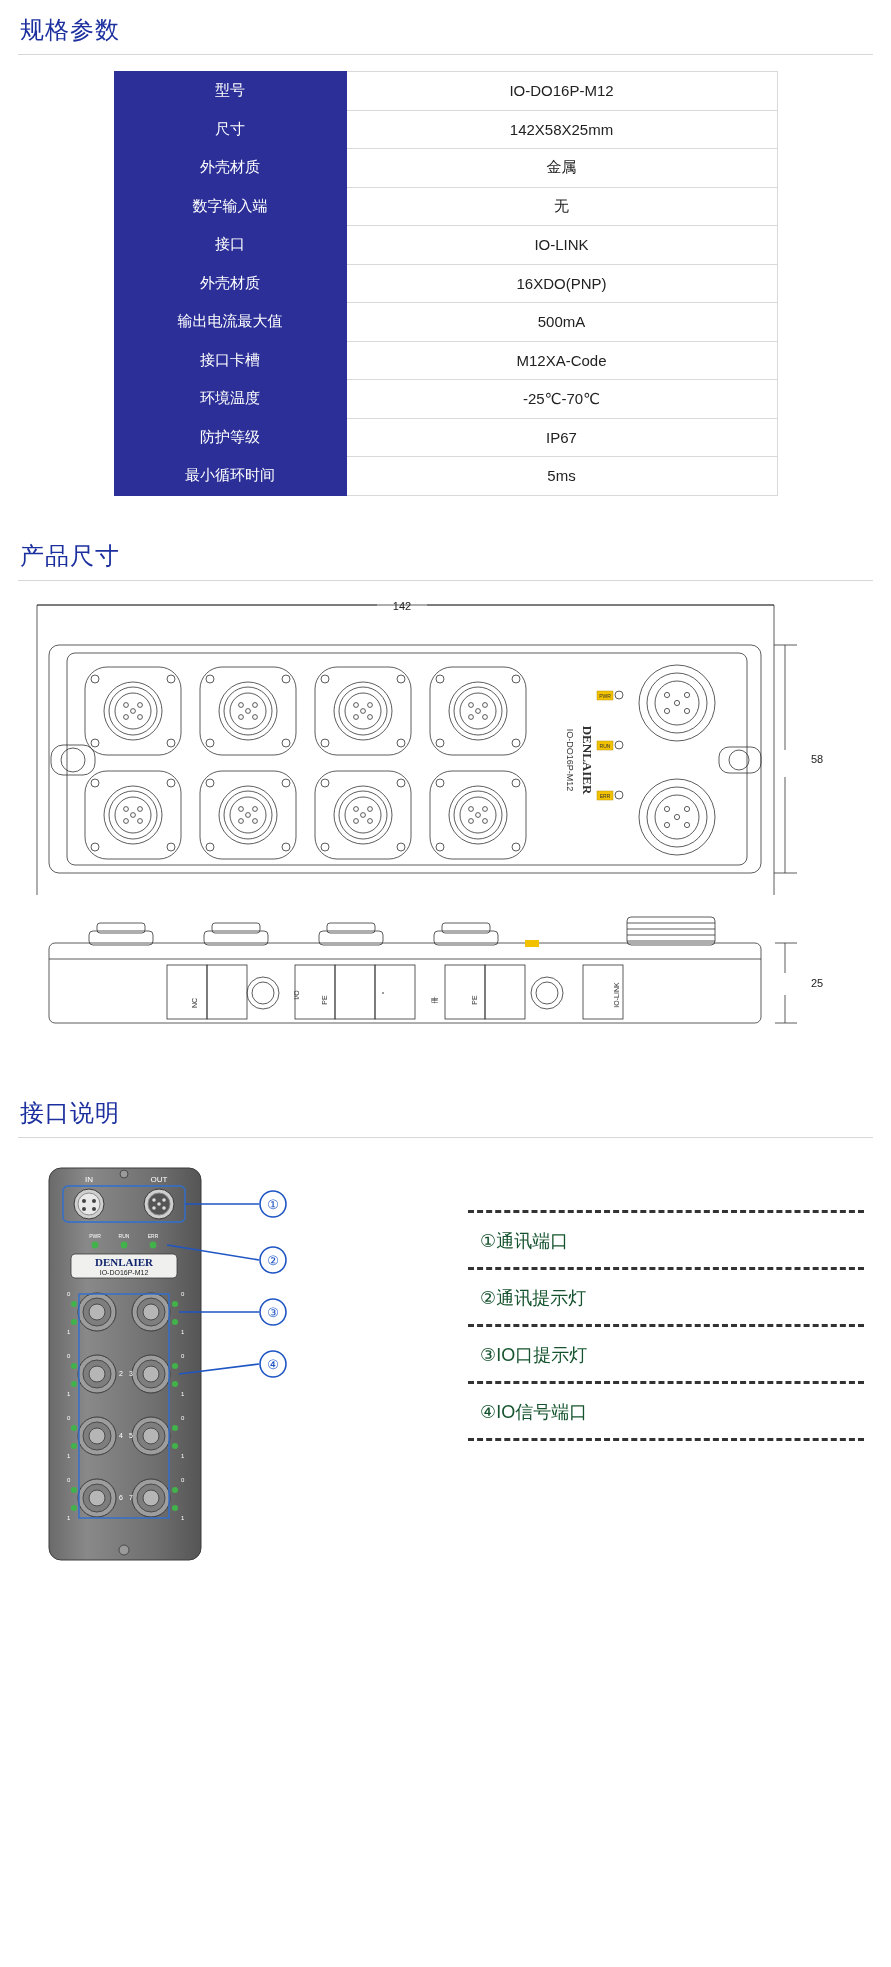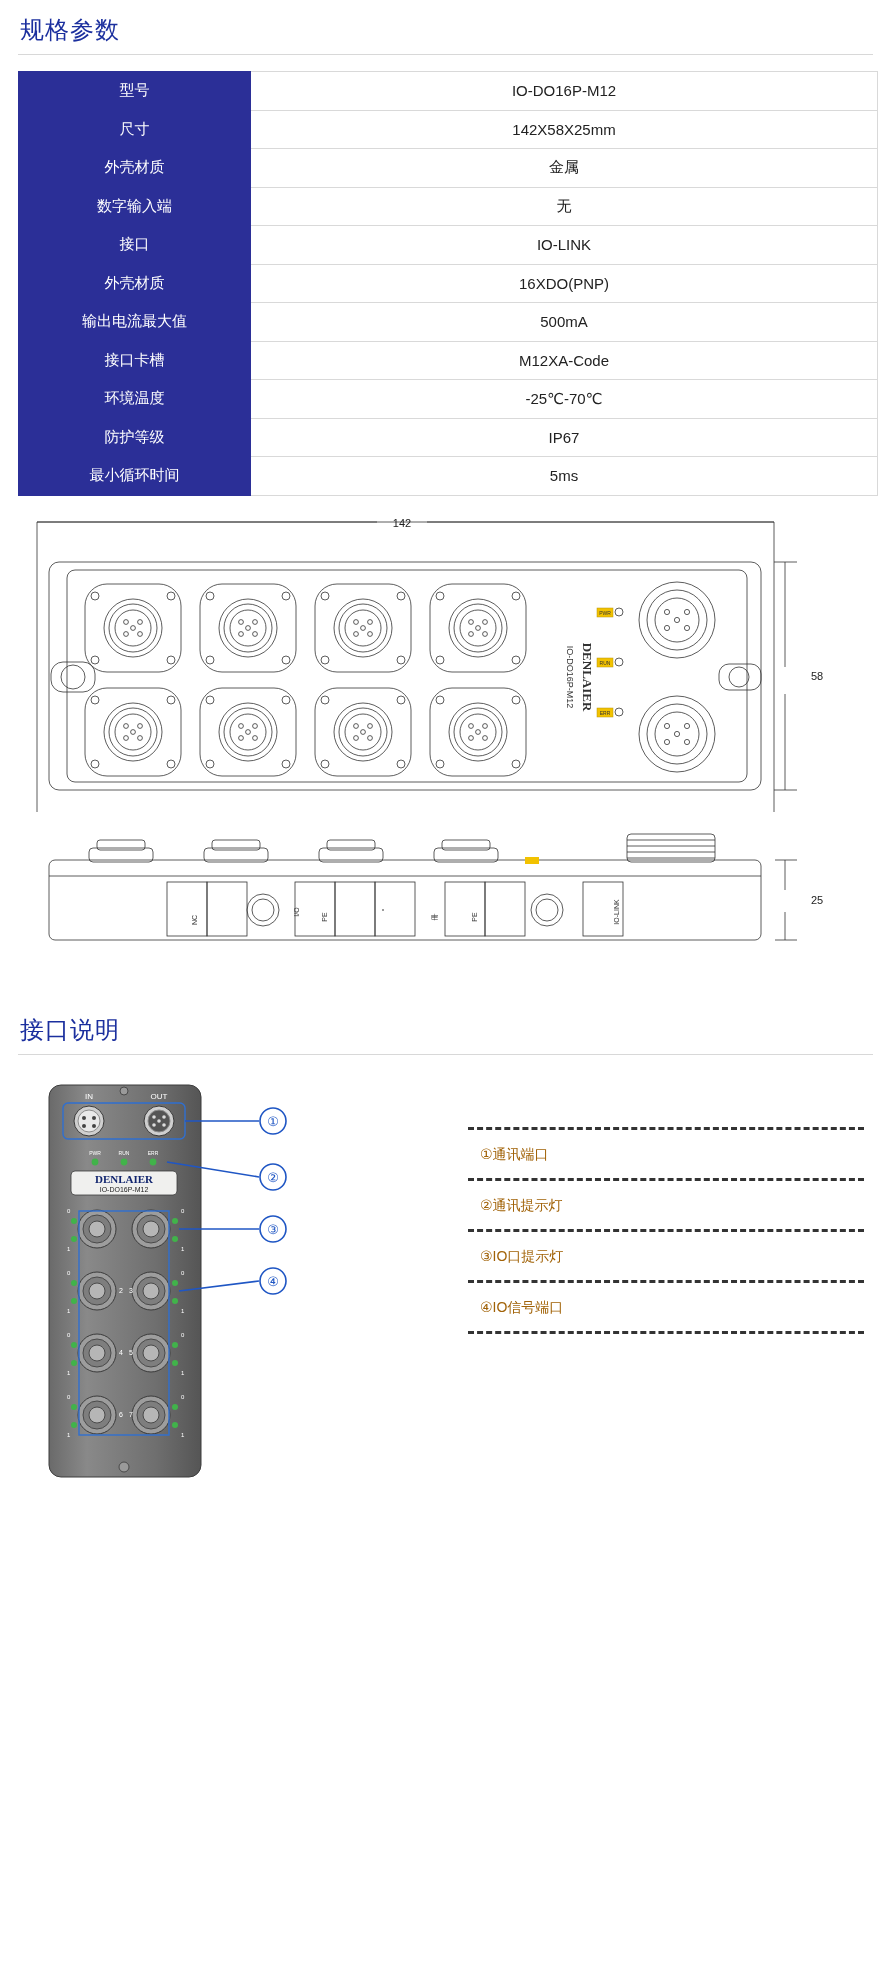--- a/index.html
+++ b/index.html
@@ -18,21 +18,21 @@
     font-weight: 400;
     padding: 14px 2px 8px 2px;
     border-bottom: 1px solid #d8d8d8;
     margin-bottom: 14px;
     letter-spacing: 1px;
   }
   .section-title.spaced { margin-top: 30px; }
 
   
   table.spec {
-    width: 860px;
+    width: 664px;
     border-collapse: collapse;
     margin: 16px auto;
     table-layout: fixed;
   }
   table.spec tr { height: 38.5px; }
   table.spec td {
     border: 1px solid #d9d9d9;
     font-size: 15px;
     text-align: center;
     vertical-align: middle;
@@ -64,22 +64,22 @@
     align-items: flex-start;
     gap: 11px;
     height: 430px;
   }
   .iface-left { width: 430px; position: relative; }
   .iface-right {
     flex: 1;
     padding-top: 58px;
   }
   .legend-row {
-    font-size: 14px;
-    color: #a16207;
+    font-size: 18px;
+    color: #14532d;
     padding: 16px 0 14px 12px;
   }
   .dash-line {
     height: 0;
     border-top: 3px dashed #333;
     width: 100%;
   }
 </style>
 </head>
 <body>
@@ -130,20 +130,21 @@
         <td class="k">防护等级</td>
         <td class="v">IP67</td>
       </tr>
       <tr>
         <td class="k">最小循环时间</td>
         <td class="v">5ms</td>
       </tr>
     </tbody>
   </table>
 
+  <div class="section-title spaced">产品尺寸</div>
 
   <div class="dim-wrap">
     <svg width="837" height="450" viewBox="0 0 837 450" xmlns="http://www.w3.org/2000/svg">
       <g stroke="#333" fill="none" stroke-width="0.8">
 
         <line x1="10" y1="10" x2="10" y2="300"></line>
         <line x1="10" y1="10" x2="747" y2="10"></line>
         <line x1="747" y1="10" x2="747" y2="300"></line>
 
         <line x1="10" y1="10" x2="350" y2="10" stroke="#333"></line>

